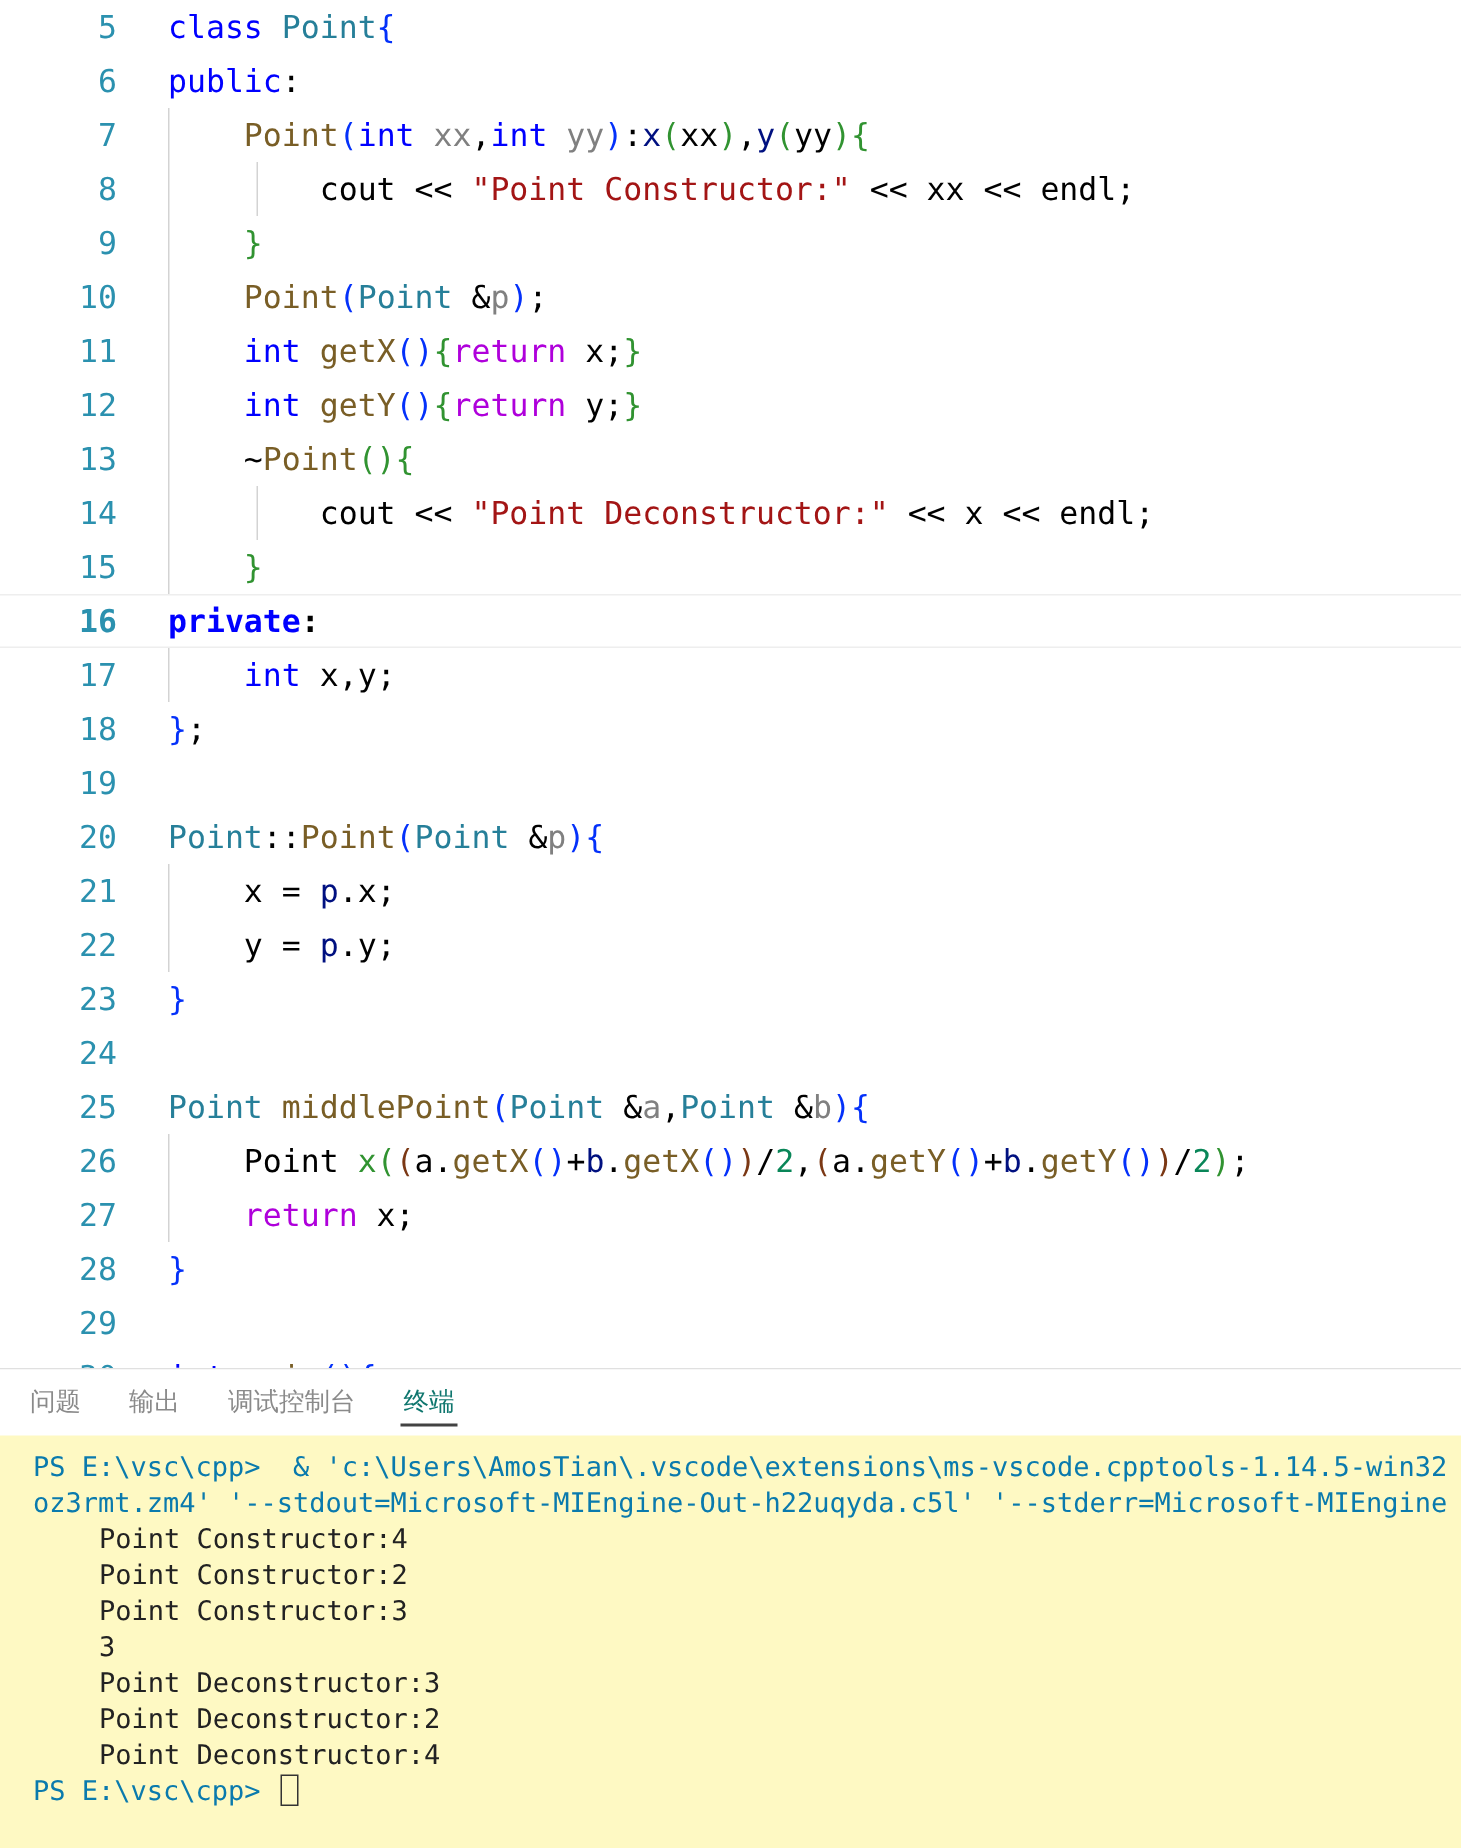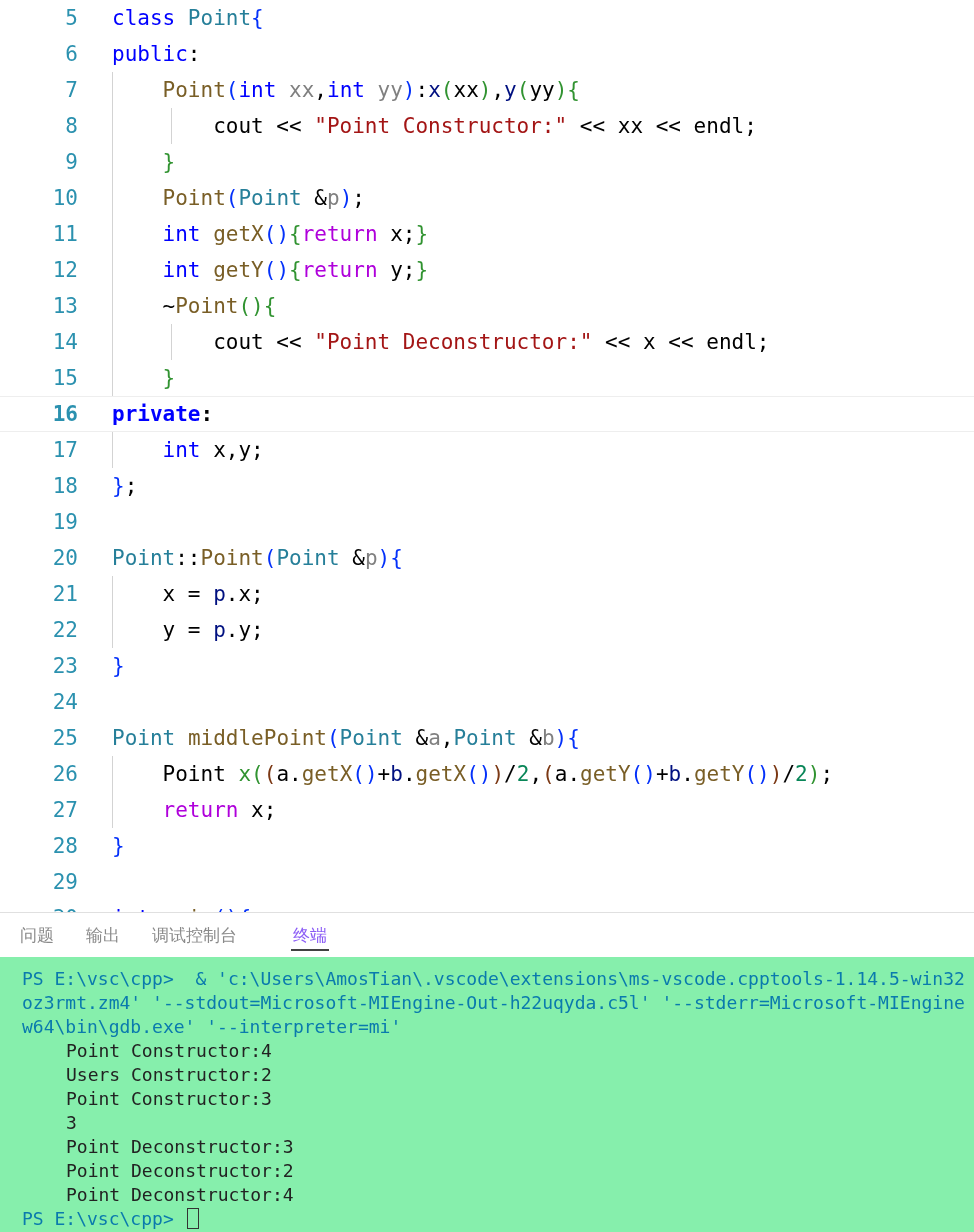--- a/index.html
+++ b/index.html
@@ -94,35 +94,35 @@
   .panel-tab {
     position: relative;
     font-family: "DejaVu Sans", "Liberation Sans", sans-serif;
     font-size: 17px;
     color: #8a8a8a;
     height: 44px;
     line-height: 44px;
     cursor: pointer;
     padding: 0 2px;
   }
-  .panel-tab.active { color: #8b5cf6; margin-left: 24px; }
+  .panel-tab.active { color: #0f766e; }
   .panel-tab.active::after {
     content: "";
     position: absolute;
     left: 0; right: 0; bottom: 6px;
     height: 2px;
     background: #424242;
   }
 
   #terminal {
     position: absolute;
     top: 44px; left: 0; right: 0; bottom: 0;
     padding: 10px 0 0 22px;
     overflow: hidden;
-    background: #86efac;
+    background: #fef9c3;
   }
   .term-line {
     font-family: "DejaVu Sans Mono", "Liberation Mono", monospace;
     font-size: 18px;
     line-height: 24px;
     white-space: pre;
     color: #0a7aad;
   }
   .term-line.out { color: #222222; margin-left: 44px; }
   .cursor-box {
@@ -173,23 +173,22 @@
     <div id="panel-tabs">
         <div class="panel-tab">问题</div>
         <div class="panel-tab">输出</div>
         <div class="panel-tab">调试控制台</div>
         <div class="panel-tab active">终端</div>
       </div>
 
     <div id="terminal">
         <div class="term-line">PS E:\vsc\cpp&gt;  &amp; 'c:\Users\AmosTian\.vscode\extensions\ms-vscode.cpptools-1.14.5-win32</div>
         <div class="term-line">oz3rmt.zm4' '--stdout=Microsoft-MIEngine-Out-h22uqyda.c5l' '--stderr=Microsoft-MIEngine</div>
-        <div class="term-line">w64\bin\gdb.exe' '--interpreter=mi'</div>
         <div class="term-line out">Point Constructor:4</div>
-        <div class="term-line out">Users Constructor:2</div>
+        <div class="term-line out">Point Constructor:2</div>
         <div class="term-line out">Point Constructor:3</div>
         <div class="term-line out">3</div>
         <div class="term-line out">Point Deconstructor:3</div>
         <div class="term-line out">Point Deconstructor:2</div>
         <div class="term-line out">Point Deconstructor:4</div>
         <div class="term-line"><span>PS E:\vsc\cpp&gt; </span><span class="cursor-box"></span></div>
       </div>
 
   </div>
 </div>

